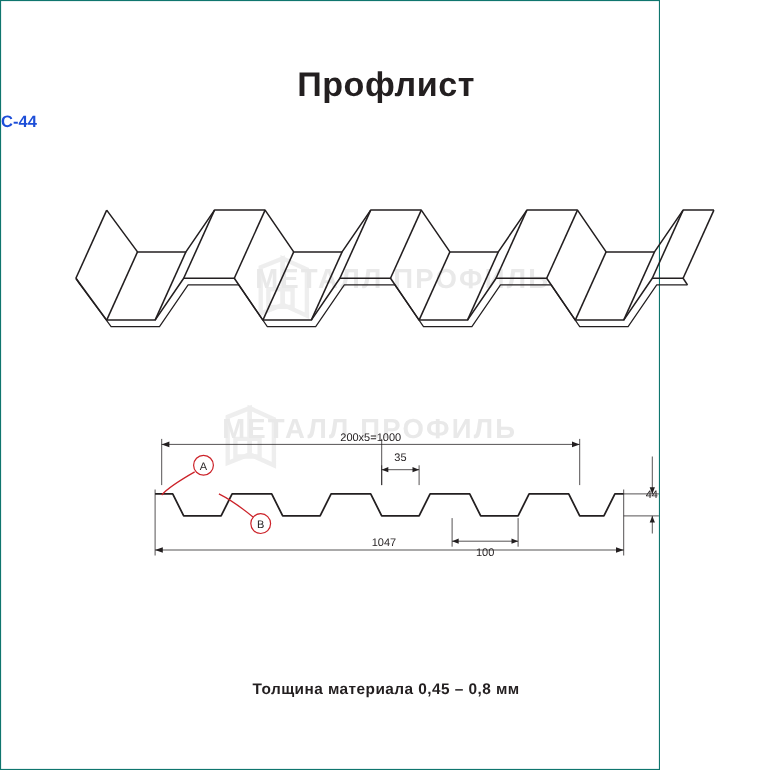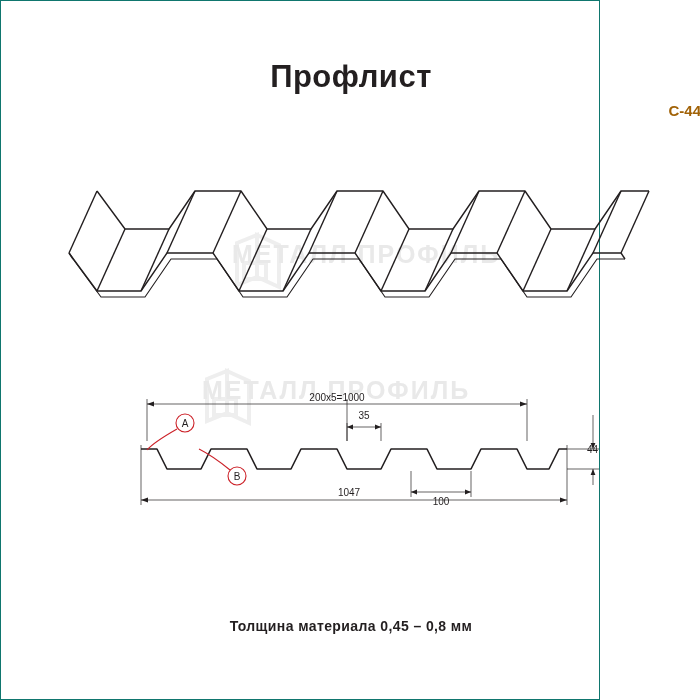--- a/index.html
+++ b/index.html
@@ -30,24 +30,24 @@
     font-size: 31px;
     font-weight: bold;
     letter-spacing: 0.5px;
     color: #231f20;
   }
   .subtitle {
     position: absolute;
     top: 101px;
     left: 0;
     width: 700px;
-    text-align: right;
+    text-align: left;
     font-size: 15px;
     font-weight: bold;
-    color: #a16207;
+    color: #1d4ed8;
   }
   .footer {
     position: absolute;
     top: 617px;
     left: 0;
     width: 700px;
     text-align: center;
     font-size: 14px;
     font-weight: bold;
     letter-spacing: 0.4px;

